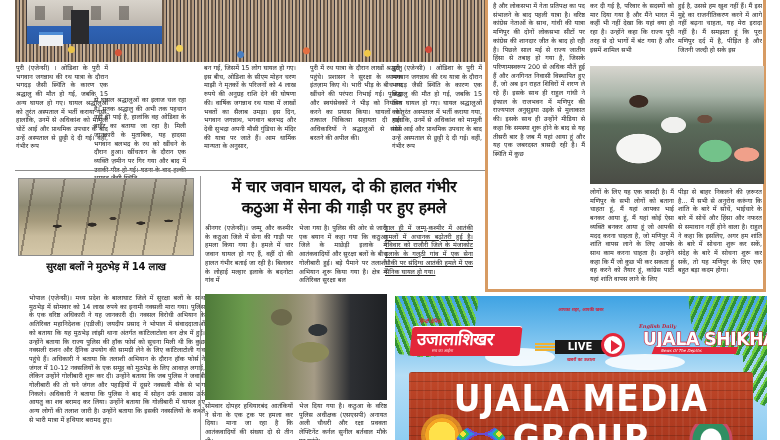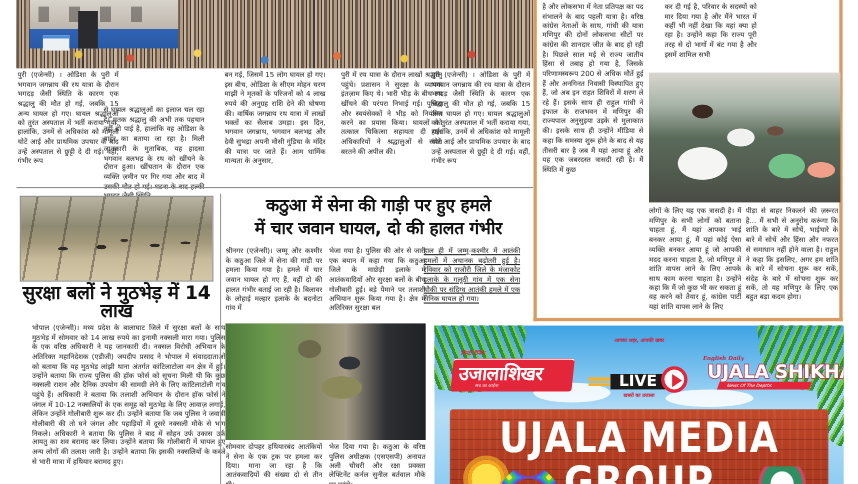--- a/index.html
+++ b/index.html
@@ -139,21 +139,21 @@
       position: absolute; left: 14px; top: 0; width: 64px; text-align: center;
       font-size: 4.5px; font-weight: bold; color: #d2233a; font-family: "DejaVu Sans", sans-serif; white-space: nowrap;
     }
     .logo-live .red {
       position: absolute; left: 12px; top: 8px; width: 62px; height: 26px; background: #e3263a; border-radius: 3px 3px 0 0;
       color: #fff; font-family: "DejaVu Sans", sans-serif; font-weight: bold; font-size: 17px; text-align: center; line-height: 27px;
       letter-spacing: 0.5px;
     }
     .logo-live .black {
       position: absolute; left: 20px; top: 34px; width: 50px; height: 14px; background: #1b1b1b;
-      color: #fff; font-family: "DejaVu Sans", sans-serif; font-weight: bold; font-size: 14px; text-align: center; line-height: 14px;
+      color: #fff; font-family: "DejaVu Sans", sans-serif; font-weight: bold; font-size: 10px; text-align: center; line-height: 14px;
     }
     .logo-live .play {
       position: absolute; left: 66px; top: 27px; width: 24px; height: 24px; border-radius: 50%;
       background: #ffffff; border: 3px solid #e3263a;
     }
     .logo-live .play::after {
       content: ""; position: absolute; left: 7px; top: 4px;
       border-left: 9px solid #e3263a; border-top: 6px solid transparent; border-bottom: 6px solid transparent;
     }
     .logo-live .speed {
@@ -226,49 +226,50 @@
 <div class="col-text" style="left:16px; top:64px; width:92px; height:102px;">पुरी (एजेन्सी) । ओडिशा के पुरी में भगवान जगन्नाथ की रथ यात्रा के दौरान भगदड़ जैसी स्थिति के कारण एक श्रद्धालु की मौत हो गई, जबकि 15 अन्य घायल हो गए। घायल श्रद्धालुओं को तुरंत अस्पताल में भर्ती कराया गया, हालांकि, उनमें से अधिकांश को मामूली चोटें आई और प्राथमिक उपचार के बाद उन्हें अस्पताल से छुट्टी दे दी गई। वहीं, गंभीर रूप</div>
 <div class="col-text" style="left:94px; top:64px; width:92px; height:102px;margin-top:32px;">से घायल श्रद्धालुओं का इलाज चल रहा है। मृतक श्रद्धालु की अभी तक पहचान नहीं हो पाई है, हालांकि वह ओडिशा के बाहर का बताया जा रहा है। मिली जानकारी के मुताबिक, यह हादसा भगवान बलभद्र के रथ को खींचने के दौरान हुआ। खींचतान के दौरान एक व्यक्ति ज़मीन पर गिर गया और बाद में उसकी मौत हो गई। घटना के बाद हल्की भगदड़ जैसी स्थिति</div>
 <div class="col-text" style="left:204px; top:64px; width:92px; height:102px;">बन गई, जिसमें 15 लोग घायल हो गए। इस बीच, ओडिशा के सीएम मोहन चरण माझी ने मृतकों के परिजनों को 4 लाख रुपये की अनुग्रह राशि देने की घोषणा की। वार्षिक जगन्नाथ रथ यात्रा में लाखों भक्तों का सैलाब उमड़ा। इस दिन, भगवान जगन्नाथ, भगवान बलभद्र और देवी सुभद्रा अपनी मौसी गुंडिचा के मंदिर की यात्रा पर जाते हैं। आम धार्मिक मान्यता के अनुसार,</div>
 <div class="col-text" style="left:310px; top:64px; width:92px; height:102px;">पुरी में रथ यात्रा के दौरान लाखों श्रद्धालु पहुंचे। प्रशासन ने सुरक्षा के व्यापक इंतज़ाम किए थे। भारी भीड़ के बीच रथ खींचने की परंपरा निभाई गई। पुलिस और स्वयंसेवकों ने भीड़ को नियंत्रित करने का प्रयास किया। घायलों को तत्काल चिकित्सा सहायता दी गई। अधिकारियों ने श्रद्धालुओं से संयम बरतने की अपील की।</div>
 <div class="col-text" style="left:392px; top:64px; width:90px; height:102px;">पुरी (एजेन्सी) । ओडिशा के पुरी में भगवान जगन्नाथ की रथ यात्रा के दौरान भगदड़ जैसी स्थिति के कारण एक श्रद्धालु की मौत हो गई, जबकि 15 अन्य घायल हो गए। घायल श्रद्धालुओं को तुरंत अस्पताल में भर्ती कराया गया, हालांकि, उनमें से अधिकांश को मामूली चोटें आई और प्राथमिक उपचार के बाद उन्हें अस्पताल से छुट्टी दे दी गई। वहीं, गंभीर रूप</div>
 
 <div class="rule-h" style="left:15px; top:170px; width:470px;"></div>
 
 <div class="photo forest" style="left:18px; top:178px; width:176px; height:78px;"></div>
 
-<div class="headline" style="left:14px; top:259px; width:184px; font-size:17px; line-height:16px;">
+<div class="headline" style="left:14px; top:259px; width:184px; font-size:10px; line-height:16px;">
   <div>सुरक्षा बलों ने मुठभेड़ में 14 लाख</div>
 </div>
 
 <div class="col-text" style="left:29px; top:294px; width:176px; height:146px;">
   <span class="dateline">भोपाल (एजेन्सी)।</span><span> मध्य प्रदेश के बालाघाट जिले में सुरक्षा बलों के साथ मुठभेड़ में सोमवार को 14 लाख रुपये का इनामी नक्सली मारा गया। पुलिस के एक वरिष्ठ अधिकारी ने यह जानकारी दी। नक्सल विरोधी अभियान के अतिरिक्त महानिदेशक (एडीजी) जयदीप प्रसाद ने भोपाल में संवाददाताओं को बताया कि यह मुठभेड़ लांझी थाना अंतर्गत कांटिलाटोला वन क्षेत्र में हुई। उन्होंने बताया कि राज्य पुलिस की हॉक फोर्स को सूचना मिली थी कि कुछ नक्सली राशन और दैनिक उपयोग की सामग्री लेने के लिए कांटिलाटोली गांव पहुंचे हैं। अधिकारी ने बताया कि तलाशी अभियान के दौरान हॉक फोर्स ने जंगल में 10-12 नक्सलियों के एक समूह को मुठभेड़ के लिए आवाज़ लगाई, लेकिन उन्होंने गोलीबारी शुरू कर दी। उन्होंने बताया कि जब पुलिस ने जवाबी गोलीबारी की तो घने जंगल और पहाड़ियों में दूसरे नक्सली मौके से भाग निकले। अधिकारी ने बताया कि पुलिस ने बाद में सोहन उर्फ उकास उर्फ आयतु का शव बरामद कर लिया। उन्होंने बताया कि गोलीबारी में घायल हुए अन्य लोगों की तलाश जारी है। उन्होंने बताया कि इसकी नक्सलियों के कब्जे से भारी मात्रा में हथियार बरामद हुए।</span>
 </div>
 
 <div class="rule-v" style="left:200px; top:176px; height:264px;"></div>
 
 <div class="headline" style="left:202px; top:177px; width:284px; font-size:15.6px; line-height:21px;">
+  <div>में चार जवान घायल, दो की हालत गंभीर</div>
   <div>कठुआ में सेना की गाड़ी पर हुए हमले</div>
-  <div>में चार जवान घायल, दो की हालत गंभीर</div>
 </div>
 
 <div class="col-text" style="left:205px; top:224px; width:88px; height:68px;">
   <span class="dateline">श्रीनगर (एजेन्सी)।</span><span> जम्मू और कश्मीर के कठुआ जिले में सेना की गाड़ी पर हमला किया गया है। हमले में चार जवान घायल हो गए हैं, वहीं दो की हालत गंभीर बताई जा रही है। बिलावर के लोहाई मल्हार इलाके के बदनोटा गांव में</span>
 </div>
 <div class="col-text" style="left:299px; top:224px; width:88px; height:68px;">भेजा गया है। पुलिस की ओर से जारी एक बयान में कहा गया कि कठुआ जिले के माछेड़ी इलाके में आतंकवादियों और सुरक्षा बलों के बीच गोलीबारी हुई। बड़े पैमाने पर तलाशी अभियान शुरू किया गया है। क्षेत्र में अतिरिक्त सुरक्षा बल</div>
 <div class="col-text" style="left:385px; top:224px; width:88px; height:68px;text-decoration:underline;">हाल ही में जम्मू-कश्मीर में आतंकी हमलों में अचानक बढ़ोतरी हुई है। रविवार को राजौरी जिले के मंजाकोट इलाके के गलूठी गांव में एक सेना चौकी पर संदिग्ध आतंकी हमले में एक सैनिक घायल हो गया।</div>
 
 <div class="photo soldier" style="left:205px; top:294px; width:182px; height:106px;"></div>
 
 <div class="col-text" style="left:205px; top:402px; width:88px; height:38px;">सोमवार दोपहर हथियारबंद आतंकियों ने सेना के एक ट्रक पर हमला कर दिया। माना जा रहा है कि आतंकवादियों की संख्या दो से तीन थी।</div>
 <div class="col-text" style="left:299px; top:402px; width:88px; height:38px;">भेज दिया गया है। कठुआ के वरिष्ठ पुलिस अधीक्षक (एसएसपी) अनायत अली चौधरी और रक्षा प्रवक्ता लेफ्टिनेंट कर्नल सुनील बर्तवाल मौके पर पहुंचे।</div>
 
 <div class="tan-box">
   <div class="col-text" style="left:5px; top:4px; width:92px; height:286px;">है और लोकसभा में नेता प्रतिपक्ष का पद संभालने के बाद पहली यात्रा है। वरिष्ठ कांग्रेस नेताओं के साथ, गांधी की यात्रा मणिपुर की दोनों लोकसभा सीटों पर कांग्रेस की शानदार जीत के बाद हो रही है। पिछले साल मई से राज्य जातीय हिंसा से तबाह हो गया है, जिसके परिणामस्वरूप 200 से अधिक मौतें हुई हैं और अनगिनत निवासी विस्थापित हुए हैं, जो अब इन राहत शिविरों में शरण ले रहे हैं। इसके साथ ही राहुल गांधी ने इंफाल के राजभवन में मणिपुर की राज्यपाल अनुसुइया उइके से मुलाकात की। इसके साथ ही उन्होंने मीडिया से कहा कि समस्या शुरू होने के बाद से यह तीसरी बार है जब मैं यहां आया हूं और यह एक जबरदस्त त्रासदी रही है। मैं स्थिति में कुछ</div>
-  <div class="col-text" style="left:116px; top:4px; width:84px; height:52px;">कर दी गई है, परिवार के सदस्यों को मार दिया गया है और मैंने भारत में कहीं भी नहीं देखा कि यहां क्या हो रहा है। उन्होंने कहा कि राज्य पूरी तरह से दो भागों में बंट गया है और इसमें शामिल सभी</div>
+  <div class="col-text" style="left:102px; top:4px; width:84px; height:52px;">कर दी गई है, परिवार के सदस्यों को मार दिया गया है और मैंने भारत में कहीं भी नहीं देखा कि यहां क्या हो रहा है। उन्होंने कहा कि राज्य पूरी तरह से दो भागों में बंट गया है और इसमें शामिल सभी</div>
+  <div class="col-text" style="left:190px; top:4px; width:84px; height:52px;">हुई है, उससे हम खुश नहीं हैं। मैं इस मुद्दे का राजनीतिकरण करने में आगे नहीं बढ़ना चाहता, यह मेरा इरादा नहीं है। मैं समझता हूं कि पूरा मणिपुर दर्द में है, पीड़ित है और जितनी जल्दी हो सके इस</div>
 
   <div class="photo rahul" style="left:102px; top:68px; width:174px; height:118px;"></div>
 
   <div class="col-text" style="left:102px; top:190px; width:84px; height:98px;">लोगों के लिए यह एक त्रासदी है। मैं मणिपुर के सभी लोगों को बताना चाहता हूं, मैं यहां आपका भाई बनकर आया हूं, मैं यहां कोई ऐसा व्यक्ति बनकर आया हूं जो आपकी मदद करना चाहता है, जो मणिपुर में शांति वापस लाने के लिए आपके साथ काम करना चाहता है। उन्होंने कहा कि मैं जो कुछ भी कर सकता हूं वह करने को तैयार हूं, कांग्रेस पार्टी यहां शांति वापस लाने के लिए</div>
   <div class="col-text" style="left:190px; top:190px; width:84px; height:98px;">पीड़ा से बाहर निकलने की ज़रूरत है... मैं सभी से अनुरोध करूंगा कि शांति के बारे में सोचें, भाईचारे के बारे में सोचें और हिंसा और नफरत से समाधान नहीं होने वाला है। राहुल ने कहा कि इसलिए, अगर हम शांति के बारे में सोचना शुरू कर सकें, संदेह के बारे में सोचना शुरू कर सकें, तो यह मणिपुर के लिए एक बहुत बड़ा कदम होगा।</div>
 </div>
 
 <div class="ad">
   <div class="cloud" style="left:90px; top:52px; width:70px; height:18px;"></div>
   <div class="cloud" style="left:210px; top:58px; width:80px; height:16px;"></div>

